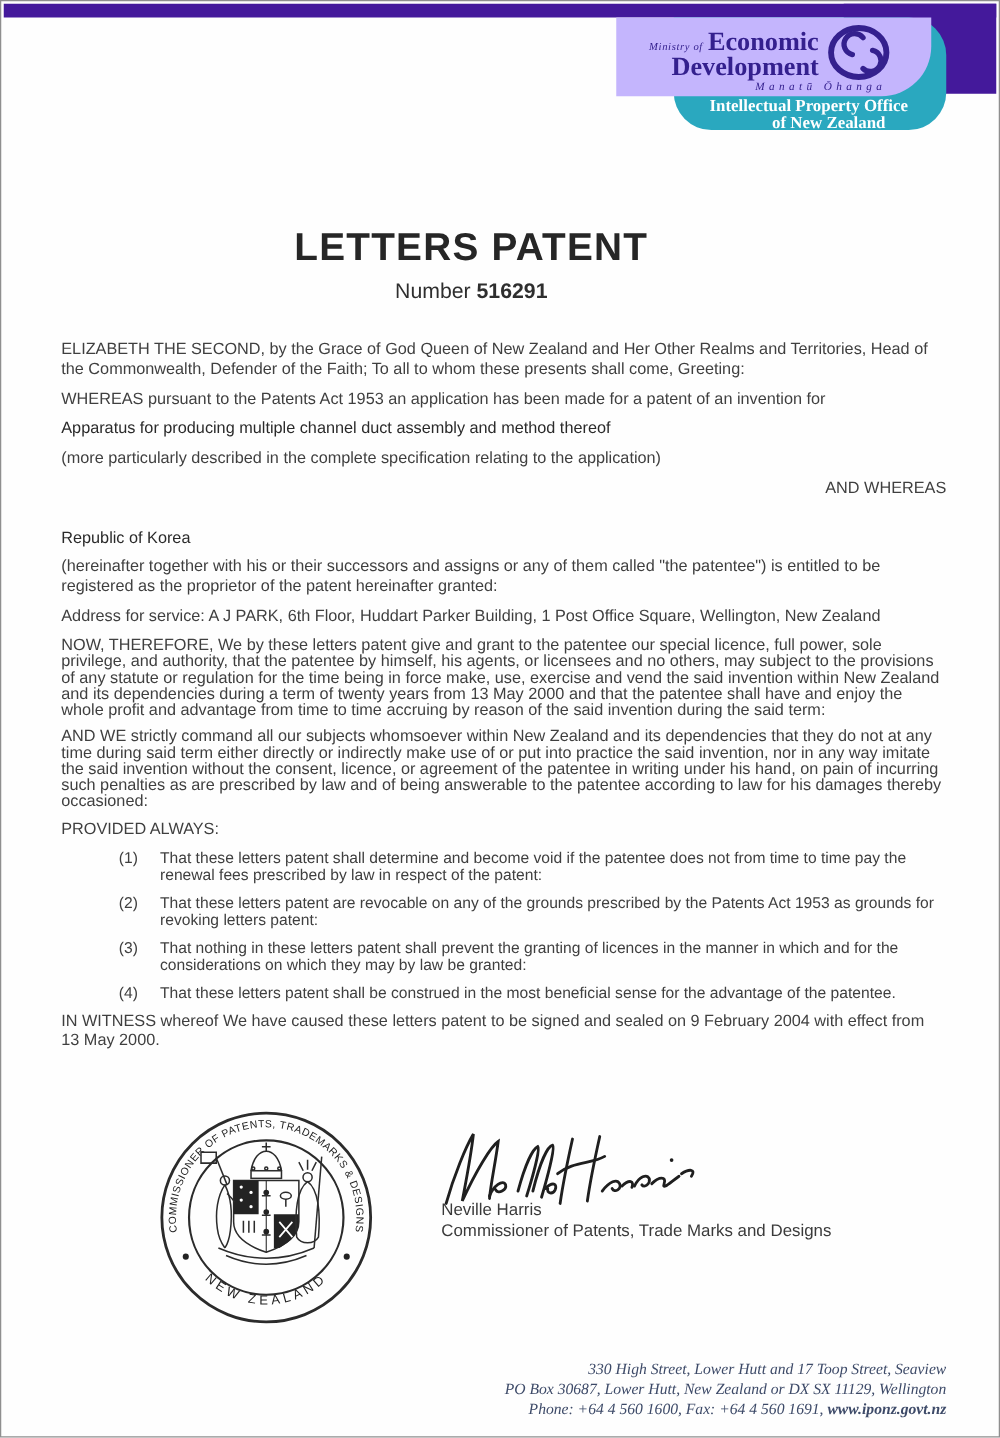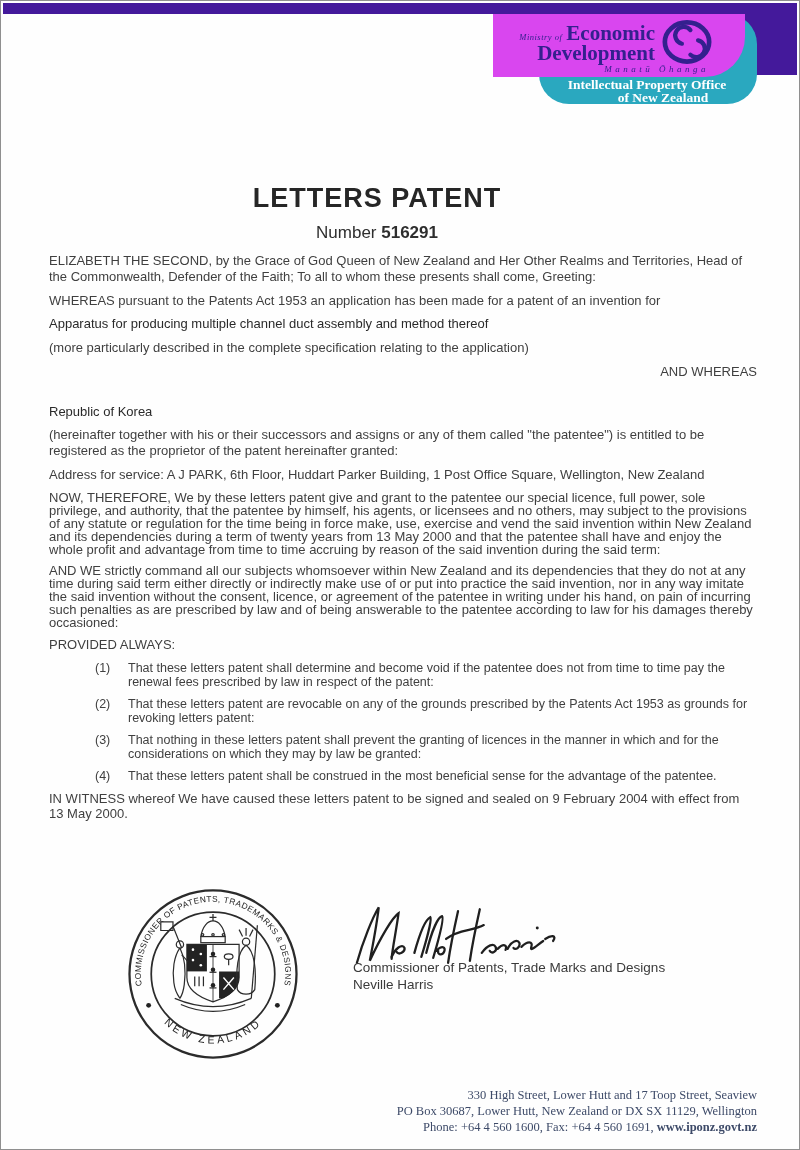--- a/index.html
+++ b/index.html
@@ -10,47 +10,47 @@
     background:#fefefe;
     border:1px solid #8f8f8f;
     box-sizing:border-box;
     overflow:hidden;
     font-family:"Liberation Sans",sans-serif;
   }
   
   .band-top{position:absolute;top:2px;left:2px;right:2px;height:11px;background:#44199b;}
   .corner-purple{position:absolute;top:2px;right:2px;width:122px;height:72px;background:#44199b;}
   .teal-shape{position:absolute;top:13px;left:538px;width:218px;height:90px;background:#2aa8bf;border-radius:0 30px 30px 30px;}
-  .logo-white{position:absolute;top:13px;left:492px;width:252px;height:63px;background:#d946ef;border-radius:0 0 40px 0;}
+  .logo-white{position:absolute;top:13px;left:492px;width:252px;height:63px;background:#c4b5fd;border-radius:0 0 40px 0;}
   .med-line1{position:absolute;top:9px;right:90px;white-space:nowrap;color:#34208e;}
   .ministry-of{font:italic 8.5px "Liberation Serif",serif;margin-right:4px;letter-spacing:.5px;}
   .med-big{font:bold 21px/20px "Liberation Serif",serif;color:#34208e;}
   .med-line2{position:absolute;top:29px;right:90px;white-space:nowrap;}
   .manatu{position:absolute;top:50px;right:36px;font:italic 9px "Liberation Serif",serif;letter-spacing:3.5px;color:#34208e;white-space:nowrap;}
   .koru{position:absolute;top:5px;right:32px;}
   .banner-text{position:absolute;top:77px;left:545px;width:202px;text-align:center;color:#ffffff;font:bold 13.5px/13px "Liberation Serif",serif;}
   .banner-text .l2{position:relative;left:16px;display:block;}
   
   .content{position:absolute;left:48px;top:182px;width:708px;font-size:13px;line-height:15.8px;color:#3f3f3f;}
-  .doc-title{width:656px;margin:0 0 10px;text-align:center;font-size:27px;line-height:30px;letter-spacing:1px;font-weight:bold;color:#262626;}
-  .doc-number{width:656px;margin:0 0 10px;text-align:center;font-size:17px;line-height:20px;color:#2e2e2e;}
+  .doc-title{width:656px;margin:0 0 10px;text-align:center;font-size:31px;line-height:30px;letter-spacing:1px;font-weight:bold;color:#262626;}
+  .doc-number{width:656px;margin:0 0 28px;text-align:center;font-size:17px;line-height:20px;color:#2e2e2e;}
   .doc-number b{font-weight:bold;}
   .content p{margin:0 0 8px;}
   .bold{font-weight:normal;color:#2a2a2a;}
   .mt-md{margin-top:11px;text-align:right;}
   .tight{line-height:13px;}
   .provisions{margin:3px 0 2px 46px;font-size:12.5px;line-height:14px;}
   .prov{display:flex;margin-bottom:8px;}
   .prov .num{width:24px;flex:none;}
   .prov .txt{flex:1;padding-left:9px;max-width:632px;}
   
   .seal{position:absolute;left:114px;top:886px;}
   .signature-svg{position:absolute;left:348px;top:900px;}
   .sig-block{position:absolute;left:352px;top:958px;font-size:13.5px;line-height:17px;color:#3a3a3a;}
-  .footer{position:absolute;right:42px;top:1086px;text-align:right;font-family:"Liberation Serif",serif;font-size:12.5px;line-height:16px;color:#3d4a68;}
+  .footer{position:absolute;right:42px;top:1086px;text-align:right;font-family:"Liberation Serif",serif;font-size:12.5px;line-height:16px;color:#3d4a68;font-style:italic;}
   .footer b{font-weight:bold;}
 </style>
 </head>
 <body>
 
 <div class="page">
 
   <div class="band-top"></div>
   <div class="corner-purple"></div>
   <div class="teal-shape"></div>
@@ -185,22 +185,22 @@
       <path d="M98,38 C110,28 126,30 136,24"></path>
       <path d="M134,52 C140,44 146,42 148,46 C150,50 144,54 142,50"></path>
       <path d="M150,48 C156,42 160,44 158,49"></path>
       <path d="M160,48 C164,40 170,38 172,42 C173,46 168,50 166,47"></path>
       <path d="M174,46 C180,40 186,40 184,46 C182,52 190,44 196,40"></path>
       <path d="M198,38 C204,34 210,34 206,40"></path>
       <circle cx="190" cy="27" r="1.5" fill="#1f1f1f" stroke="none"></circle>
     </g>
   </svg>
   <div class="sig-block">
+    <div>Neville Harris</div>
     <div>Commissioner of Patents, Trade Marks and Designs</div>
-    <div>Neville Harris</div>
   </div>
 
   <div class="footer">
     <div>330 High Street, Lower Hutt and 17 Toop Street, Seaview</div>
     <div>PO Box 30687, Lower Hutt, New Zealand or DX SX 11129, Wellington</div>
     <div>
       <span>Phone: +64 4 560 1600, Fax: +64 4 560 1691, </span><b>www.iponz.govt.nz</b>
     </div>
   </div>
 

